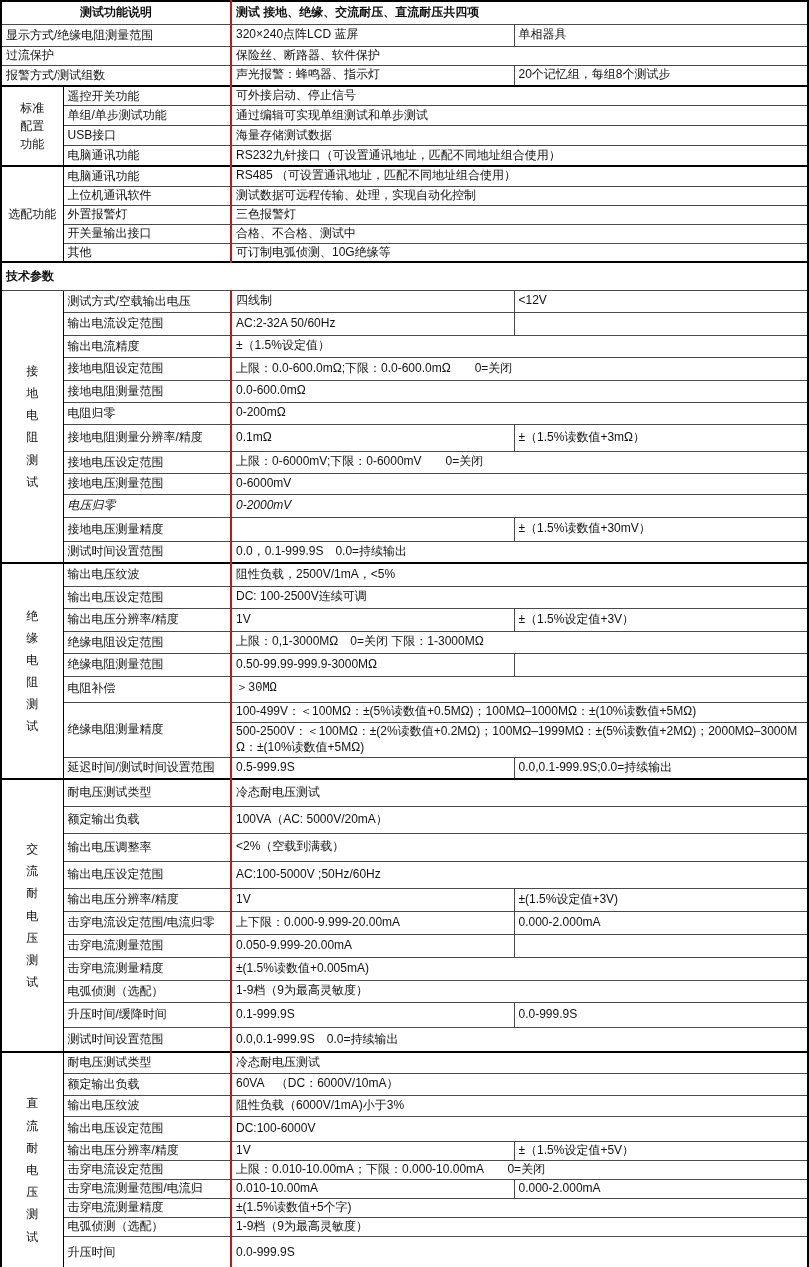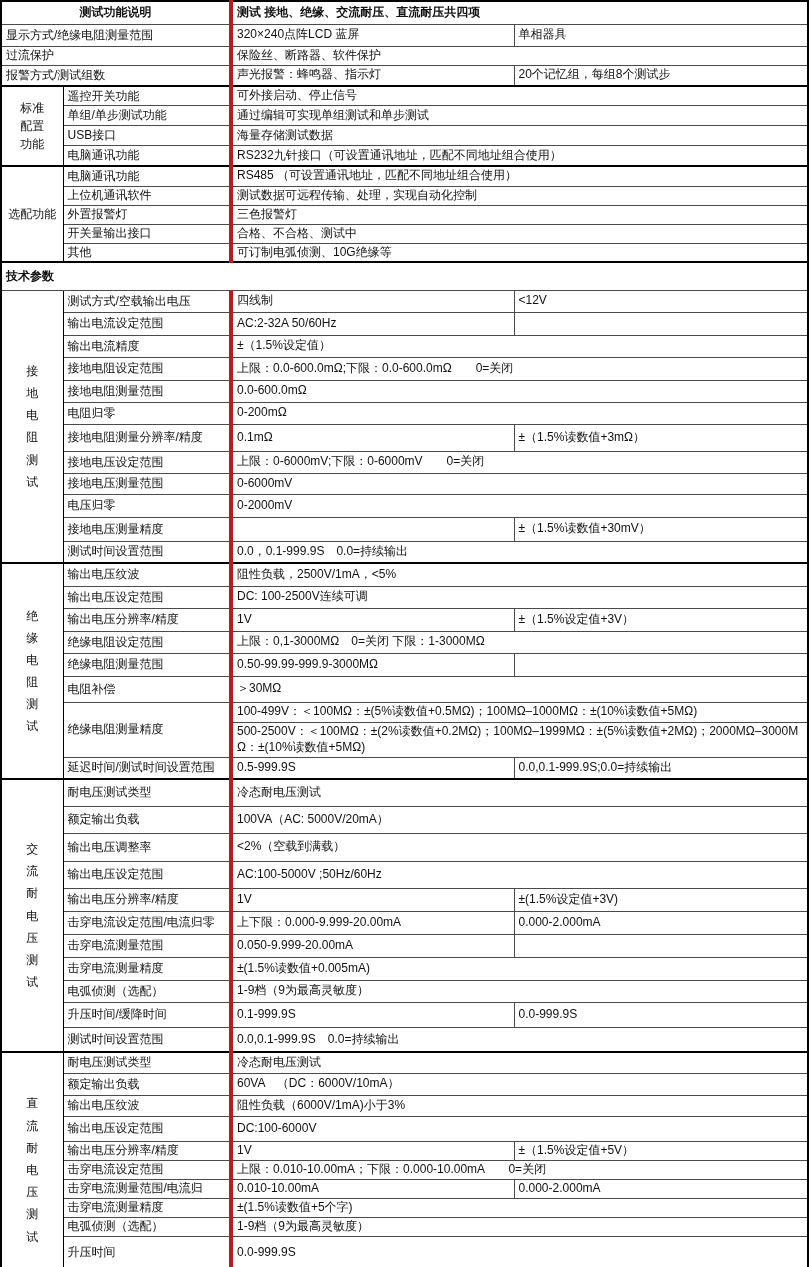--- a/index.html
+++ b/index.html
@@ -23,21 +23,21 @@
     line-height:1.25;
     word-break:break-all;
   }
   tr.thick-top td{border-top:2px solid #000;}
   td.cat{
     text-align:center;padding:12px 2px;
     border-right:1px solid #000;
   }
   td.cat .vch{display:block;line-height:1.85;text-align:center;}
   td.cat .wrapln{display:block;line-height:1.5;text-align:center;}
-  td.lbl{border-right:4px solid #b91c1c;}
+  td.lbl{border-right:2px solid #b91c1c;}
   td.center{text-align:center;}
   td.bold{font-weight:bold;}
   td.v2{border-left:1px solid #333;}
   td.v2.light{border-left:1px solid #bdbdbd;}
   td.hdr{font-weight:bold;border-left:2px solid #000;border-right:2px solid #000;}
   td.tight{line-height:1.3;}
 </style>
 </head>
 <body>
 
@@ -153,21 +153,21 @@
           <td class="v2 tight">±（1.5%读数值+3mΩ）</td>
         </tr>
         <tr style="height: 22px;">
           <td class="lbl">接地电压设定范围</td>
           <td class="tight" colspan="2">上限：0-6000mV;下限：0-6000mV　　0=关闭</td>
         </tr>
         <tr style="height: 21px;">
           <td class="lbl">接地电压测量范围</td>
           <td class="tight" colspan="2">0-6000mV</td>
         </tr>
-        <tr style="height: 23px;">
+        <tr style="height: 23px; font-style: italic;">
           <td class="lbl">电压归零</td>
           <td class="tight" colspan="2">0-2000mV</td>
         </tr>
         <tr style="height: 24px;">
           <td class="lbl">接地电压测量精度</td>
           <td class="tight"></td>
           <td class="v2 tight">±（1.5%读数值+30mV）</td>
         </tr>
         <tr style="height: 22px;">
           <td class="lbl">测试时间设置范围</td>
@@ -196,21 +196,21 @@
         </tr>
         <tr style="height: 22px;">
           <td class="lbl">绝缘电阻设定范围</td>
           <td class="tight" colspan="2">上限：0,1-3000MΩ　0=关闭 下限：1-3000MΩ</td>
         </tr>
         <tr style="height: 23px;">
           <td class="lbl">绝缘电阻测量范围</td>
           <td class="tight">0.50-99.99-999.9-3000MΩ</td>
           <td class="v2 tight light"></td>
         </tr>
-        <tr style="height: 26px;">
+        <tr style="height: 26px; font-family: Liberation Mono, monospace;">
           <td class="lbl">电阻补偿</td>
           <td class="tight" colspan="2">＞30MΩ</td>
         </tr>
         <tr style="height: 20px;">
           <td class="lbl" rowspan="2">绝缘电阻测量精度</td>
           <td class="tight" colspan="2">100-499V：＜100MΩ：±(5%读数值+0.5MΩ)；100MΩ–1000MΩ：±(10%读数值+5MΩ)</td>
         </tr>
         <tr style="height: 35px;">
           <td class="tight" colspan="2">500-2500V：＜100MΩ：±(2%读数值+0.2MΩ)；100MΩ–1999MΩ：±(5%读数值+2MΩ)；2000MΩ–3000MΩ：±(10%读数值+5MΩ)</td>
         </tr>

